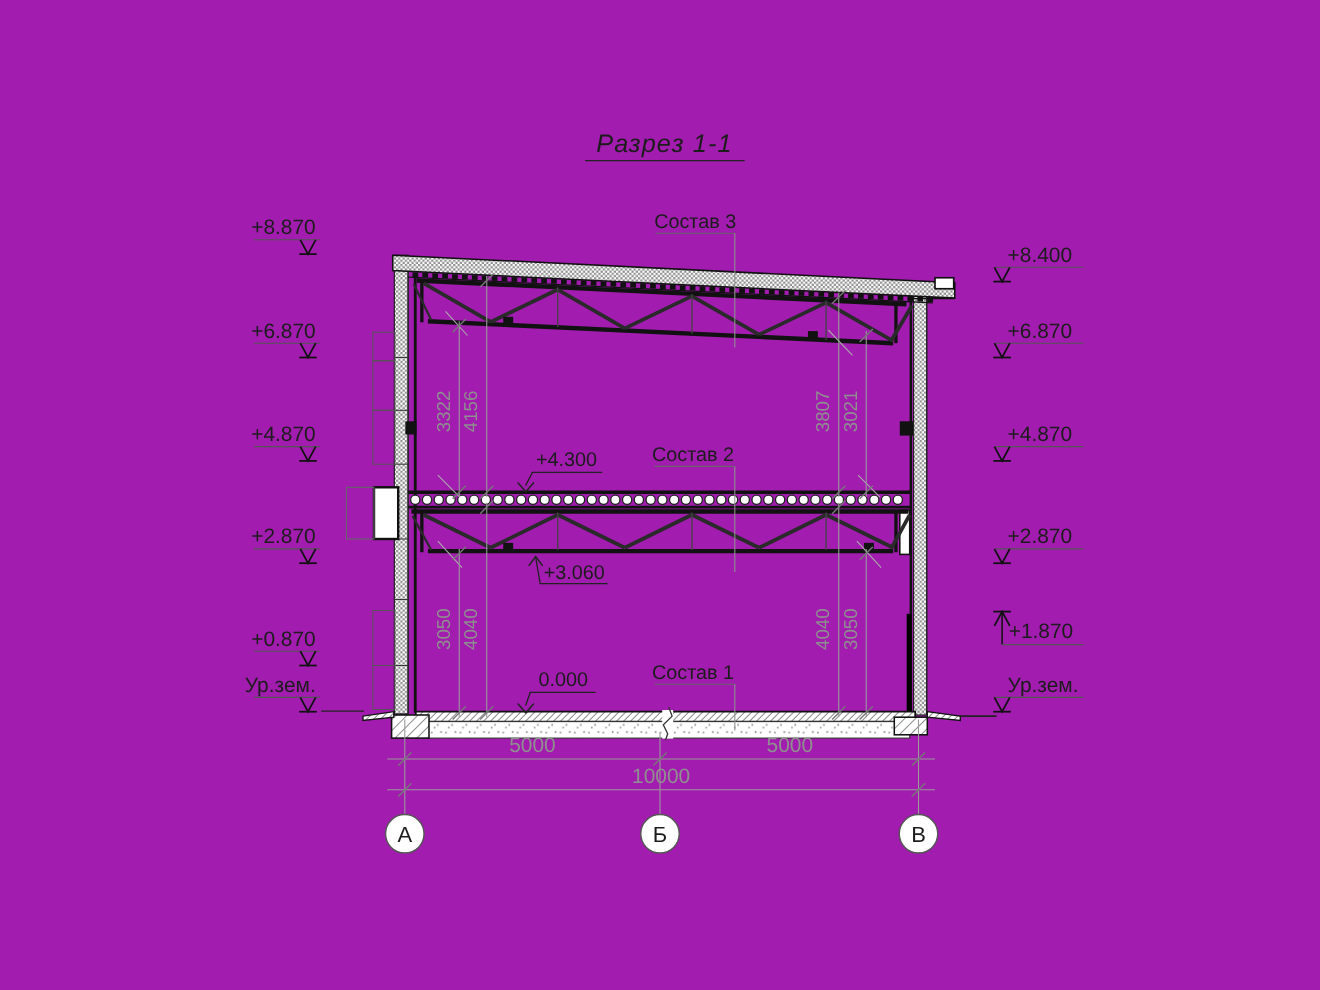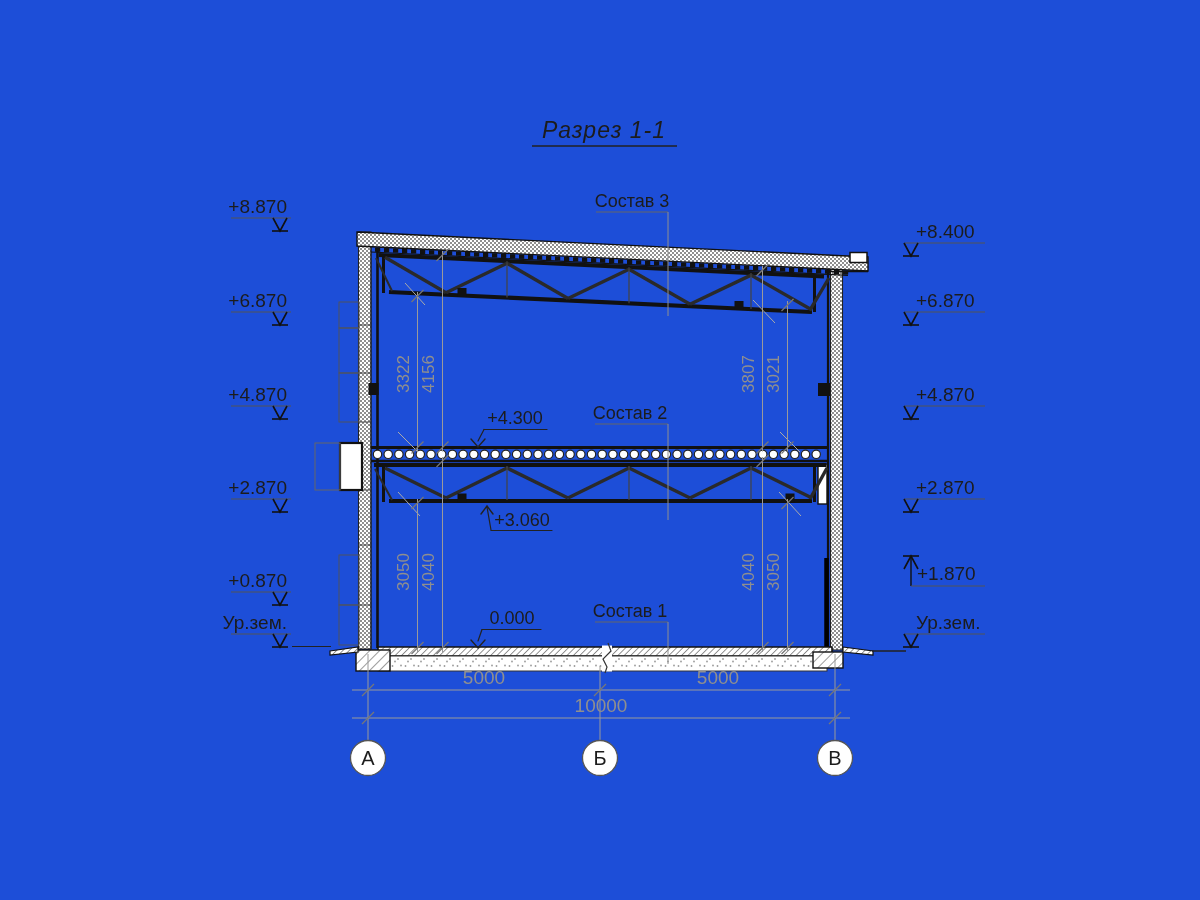--- a/index.html
+++ b/index.html
@@ -1,16 +1,16 @@
 <!DOCTYPE html>
 <html><head>
 <meta charset="utf-8">
 <style>
   html,body{margin:0;padding:0;background:#ffffff;}
-  .canvas{position:relative;width:1200px;height:900px;background:#1d4ed8;overflow:hidden;
+  .canvas{position:relative;width:1200px;height:900px;background:#a21caf;overflow:hidden;
           font-family:"Liberation Sans","DejaVu Sans",sans-serif;}
   svg{display:block}
   text{fill:#1c1c1c}
   .title-t{font-size:23px;font-style:italic;letter-spacing:1px;}
   .elev-t{font-size:19px;}
   .lay-t{font-size:18px;}
   .inner-t{font-size:18px;}
   .dimv-t{font-size:17px;fill:#8f8f8f;}
   .dimh-t{font-size:19px;fill:#8f8f8f;}
   .axis-t{font-size:20px;}

